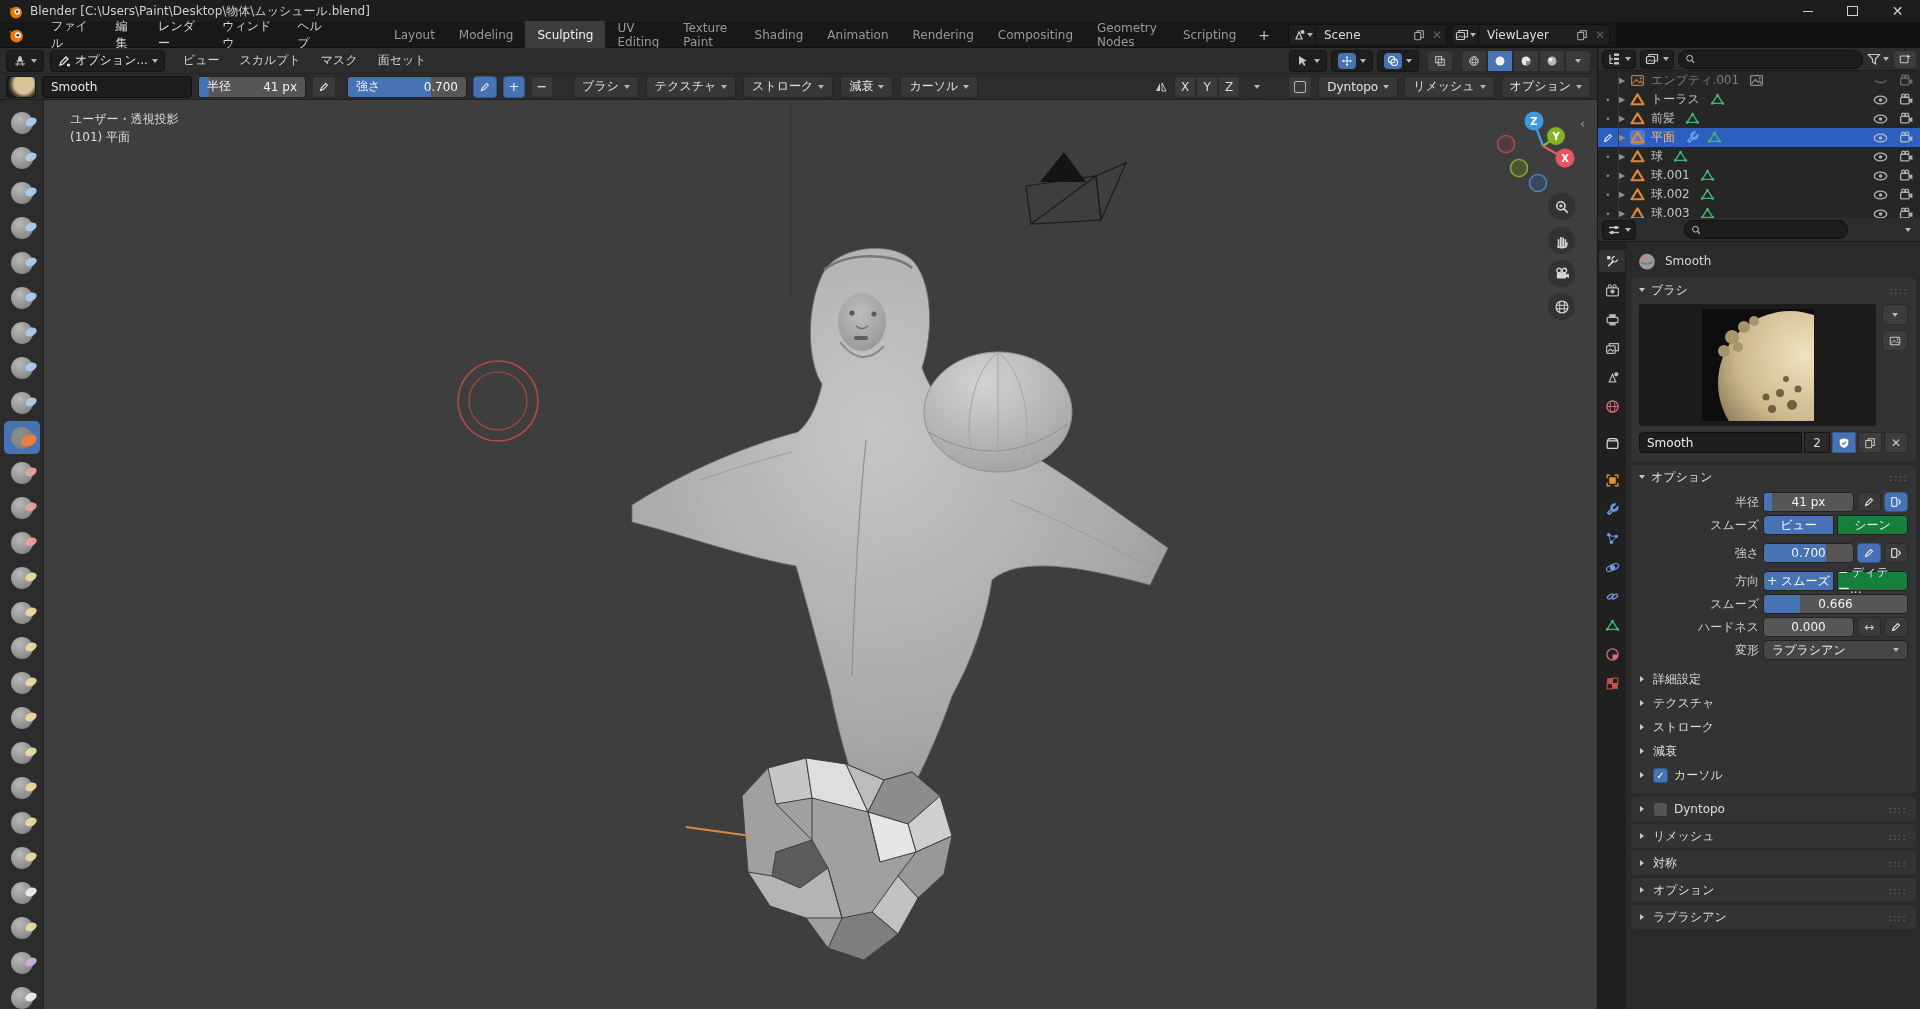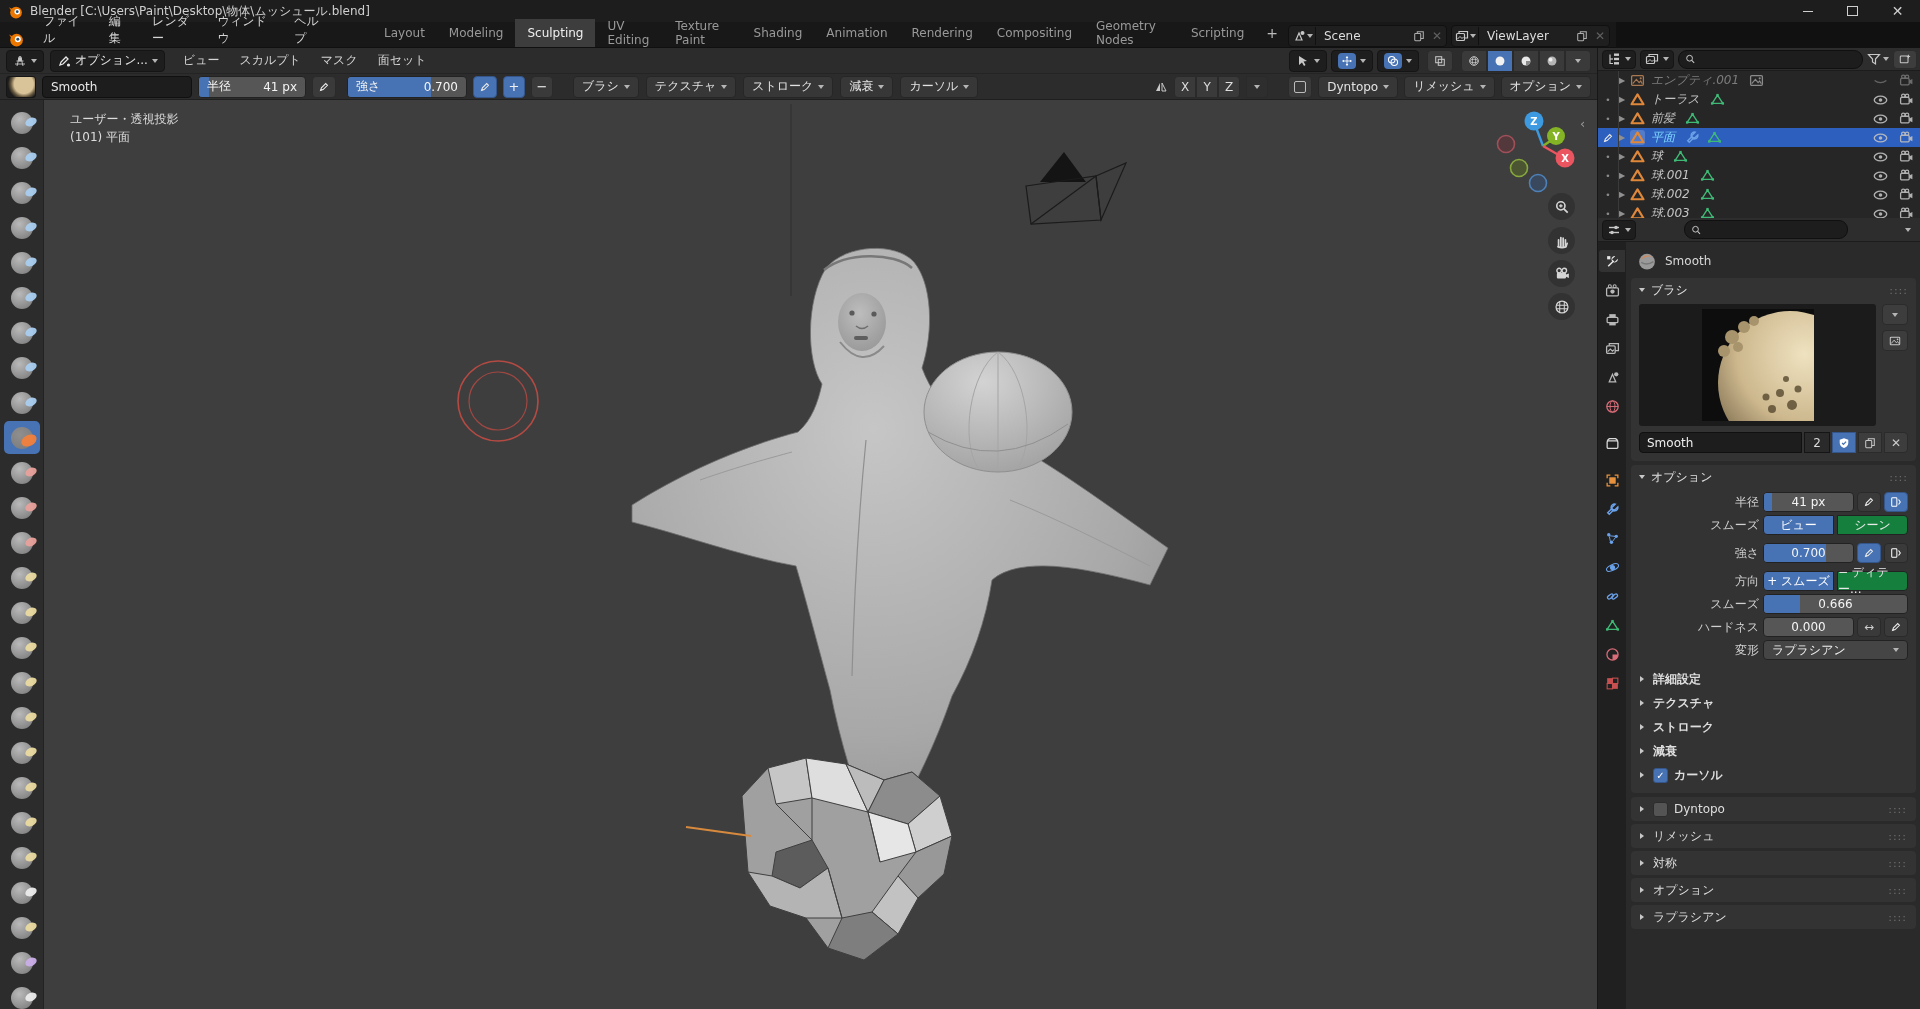--- a/index.html
+++ b/index.html
@@ -15,21 +15,21 @@
   #titlebar .logo{width:15px;height:15px;margin-right:7px;}
   #titlebar .title{color:#cfcfcf;font-size:12px;}
   #wincontrols{position:absolute;right:0;top:0;height:22px;display:flex;}
   .winbtn{width:45px;height:22px;display:flex;align-items:center;justify-content:center;color:#cfcfcf;}
   .win-min i{display:block;width:10px;height:1px;background:#cfcfcf;}
   .win-max i{display:block;width:9px;height:8px;border:1px solid #cfcfcf;}
   .win-close{font-size:14px;}
 
   
   #topbar{position:absolute;left:0;top:22px;width:1616px;height:26px;background:#181818;
-          display:flex;align-items:flex-end;box-sizing:border-box;border-bottom:1px solid #101010;}
+          display:flex;align-items:center;box-sizing:border-box;border-bottom:1px solid #101010;gap:8px;}
   #blender-menu-btn{display:flex;align-items:center;padding:0 8px;}
   #blender-menu-btn .logo{width:16px;height:16px;}
   #topbar-menus{display:flex;align-items:center;}
   .menu-item{padding:0 11px;color:#d5d5d5;}
   #ws-tabs{display:flex;align-items:stretch;margin-left:34px;}
   .ws-tab{display:flex;align-items:center;padding:0 12px;color:#999;}
   .ws-tab.active{background:#3d3d3d;color:#f0f0f0;}
   .ws-plus{display:flex;align-items:center;padding:0 10px;color:#bbb;font-size:14px;}
   #topbar-right{margin-left:auto;display:flex;align-items:center;gap:4px;padding-right:6px;}
   .idblock{display:flex;align-items:center;height:20px;background:#1f1f1f;border:1px solid #101010;border-radius:4px;}
@@ -113,24 +113,24 @@
   #ol-header{height:23px;background:#2d2d2d;border-bottom:1px solid #1c1c1c;display:flex;align-items:center;
              padding:0 4px;gap:4px;box-sizing:border-box;}
   .searchfield{flex:1;height:17px;background:#1d1d1d;border:1px solid #101010;border-radius:9px;
                display:flex;align-items:center;padding:0 6px;gap:4px;color:#aaa;}
   .searchfield input{background:none;border:none;outline:none;color:#ddd;width:100%;font-size:11px;}
   #ol-rows{position:relative;}
   .ol-row{display:flex;align-items:center;height:19px;padding-left:4px;gap:3px;}
   .ol-row .gutter{width:12px;display:flex;justify-content:center;color:#8a8a8a;font-size:9px;}
   .ol-row .caret{color:#909090;font-size:8px;width:10px;text-align:center;}
   .ol-row .objic{width:15px;height:15px;display:flex;align-items:center;justify-content:center;}
-  .ol-row .lbl{color:#c4c4c4;padding:0 3px;font-style:italic;}
+  .ol-row .lbl{color:#c4c4c4;padding:0 3px;}
   .ol-row.muted .lbl{color:#7c7c7c;}
   .ol-row.sel{background:#2d5fbe;}
-  .ol-row.sel .lbl{color:#7dd3fc;}
+  .ol-row.sel .lbl{color:#fdba74;}
   .ol-row .inlic{width:15px;height:15px;margin-left:4px;}
   .ol-row .rspace{flex:1;}
   .ol-row .ric{width:17px;height:15px;margin-right:6px;opacity:.9;}
   .ol-row.muted .ric{opacity:.45;}
   .ol-row .selicbg{background:rgba(255,255,255,.18);border-radius:3px;}
   #ol-vline{position:absolute;left:20px;top:0;bottom:0;width:1px;background:#3a3a3a;}
 
   
   #properties{position:absolute;left:0;top:170px;width:323px;height:791px;background:#2a2a2a;overflow:hidden;}
   #pr-header{height:24px;background:#2d2d2d;border-bottom:1px solid #1c1c1c;display:flex;align-items:center;
@@ -169,21 +169,21 @@
   .prop-widget .slider{flex:1;height:18px;}
   .sbtn{width:22px;height:18px;background:#3a3a3a;border:1px solid #2a2a2a;border-radius:4px;flex:none;
         display:flex;align-items:center;justify-content:center;color:#ccc;}
   .sbtn.blue{background:#4772b3;border-color:#35568a;}
   .seg{flex:1;height:18px;display:flex;align-items:center;justify-content:center;background:#15803d;
        border:1px solid #222;color:#e8e8e8;}
   .seg.active{background:#4772b3;color:#fff;}
   .ddown{flex:1;height:18px;background:#454545;border:1px solid #222;border-radius:4px;display:flex;
          align-items:center;padding:0 8px;color:#eee;gap:6px;}
   .ddown .dlbl{flex:1;}
-  .subpanels{padding:4px 0 6px 0;font-weight:bold;}
+  .subpanels{padding:4px 0 6px 0;}
   .cpanel{display:flex;align-items:center;gap:6px;height:24px;padding:0 9px;color:#dedede;}
   .cpanel .dots{margin-left:auto;color:#6f6f6f;letter-spacing:1px;font-size:11px;}
   .chk{width:13px;height:13px;border-radius:3px;background:#545454;border:1px solid #2c2c2c;flex:none;
        display:flex;align-items:center;justify-content:center;font-size:10px;color:#fff;}
   .chk.on{background:#4772b3;border-color:#35568a;}
   .gapline{height:2px;}
 </style>
 </head>
 <body>
 

